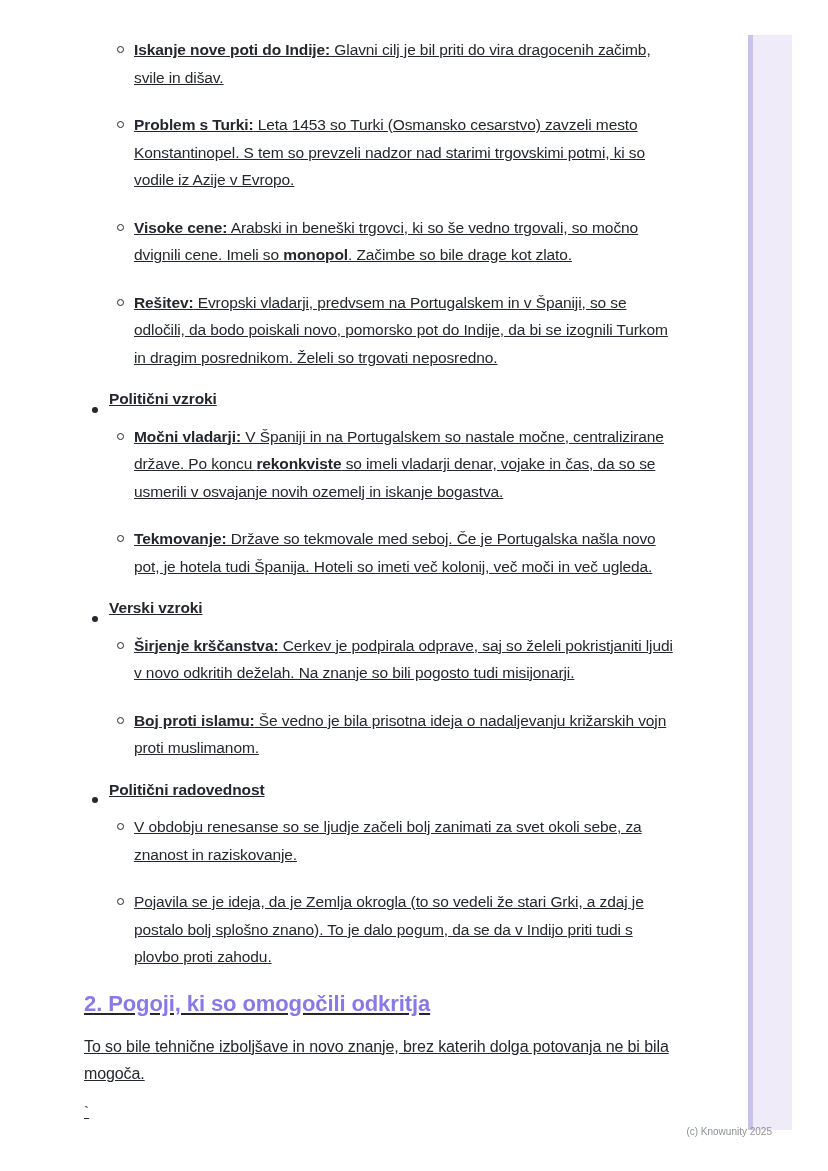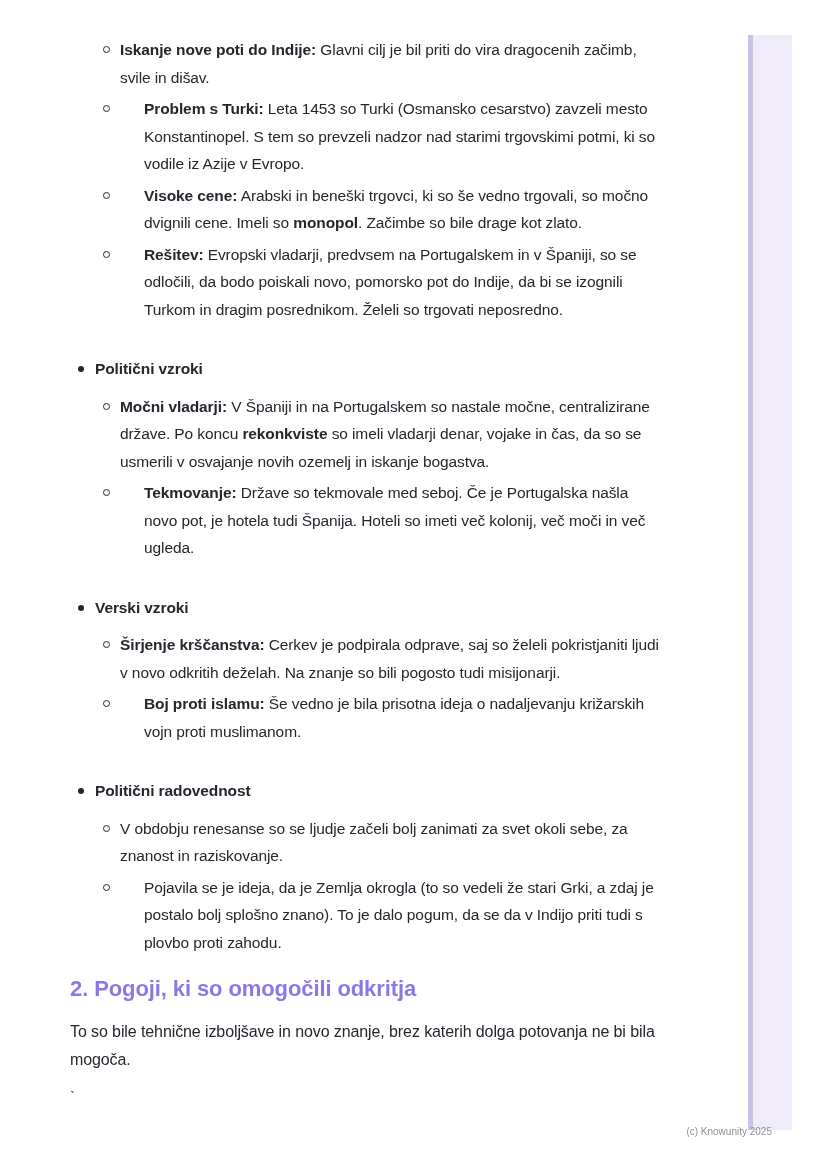--- a/index.html
+++ b/index.html
@@ -14,28 +14,29 @@
   .edge-bar {
     position: absolute;
     left: 748px; top: 35px;
     width: 39px; height: 1095px;
     background: var(--bar-fill, #efebf9);
     border-left: 5px solid var(--bar-border, #cbc2ec);
     z-index: 1;
   }
   .content {
     position: absolute;
-    left: 70px; top: 36px;
+    left: 84px; top: 36px;
     width: 592px;
     z-index: 2;
+    text-decoration: underline;
   }
   .li { display: flex; align-items: flex-start; }
   .li.l2 { margin-left: 25px; }
-  .li.l2 + .li.l2 { margin-top: 4px; gap: 24px; }
-  .li.l1 { margin-top: 32px; }
+  .li.l2 + .li.l2 { margin-top: 20px; }
+  .li.l1 { margin-top: 14px; align-items: flex-end; }
   .sublist { margin-top: 10px; }
   .marker { flex: 0 0 25px; width: 25px; padding-top: 10px; }
   .ring {
     display: block; width: 7px; height: 7px;
     border: 1.5px solid var(--body-text, #24272e);
     border-radius: 50%; box-sizing: border-box;
     margin-left: 8px;
   }
   .disc {
     display: block; width: 6px; height: 6px;

